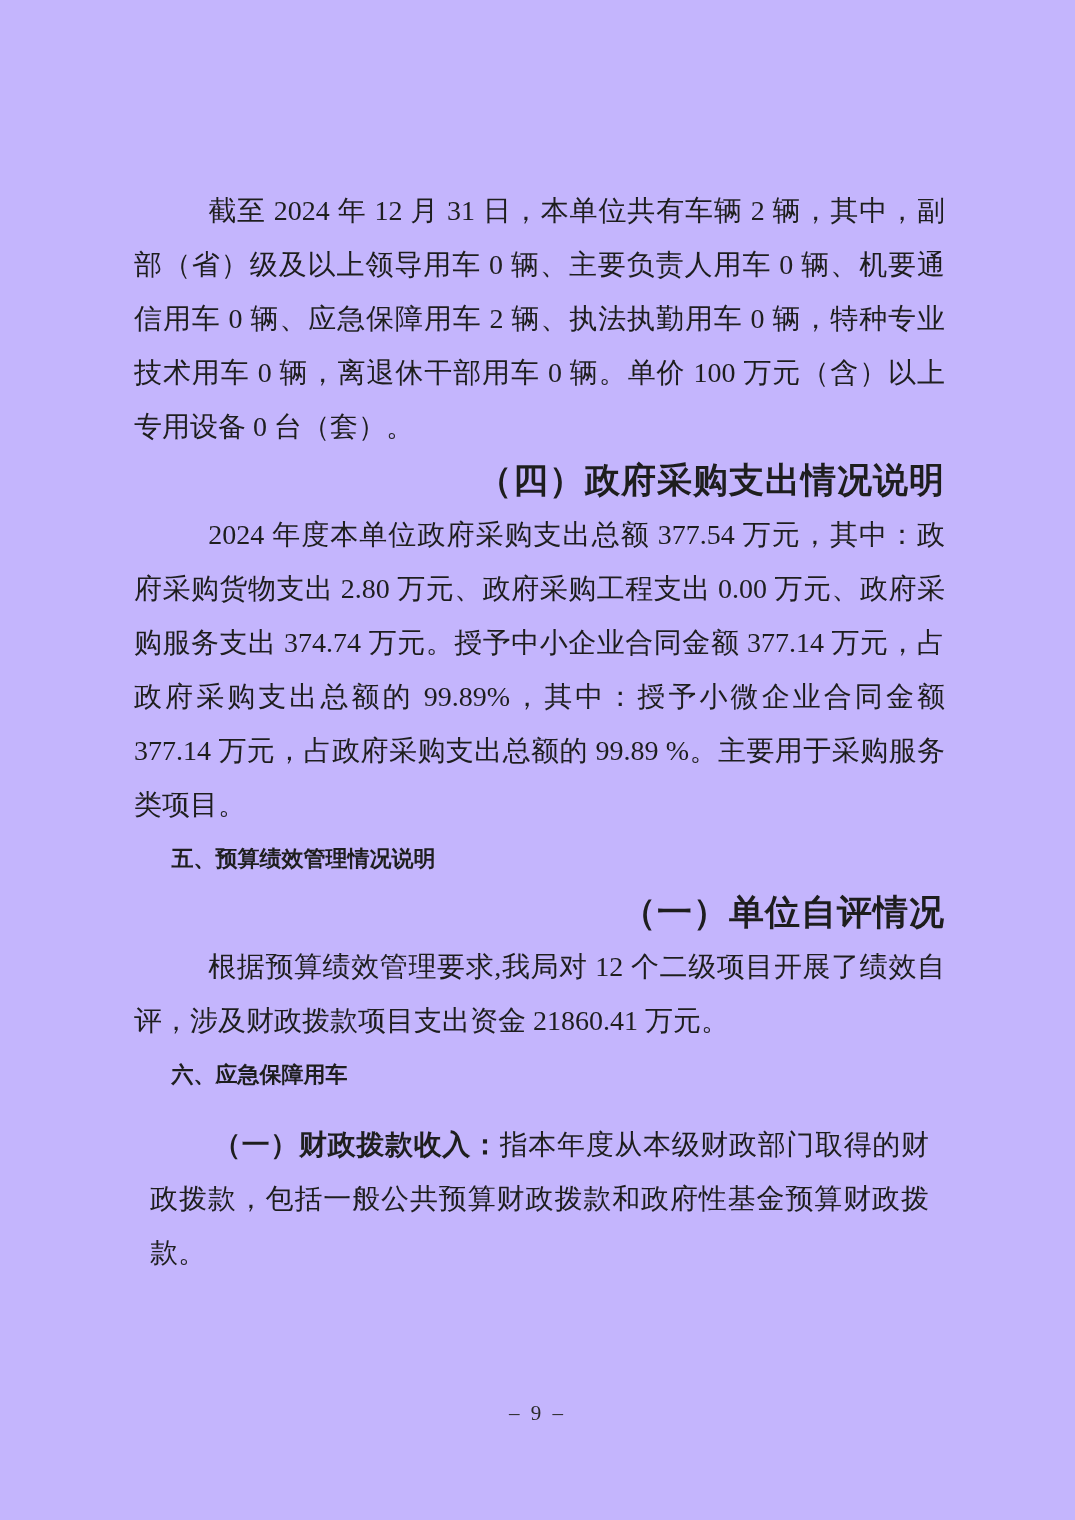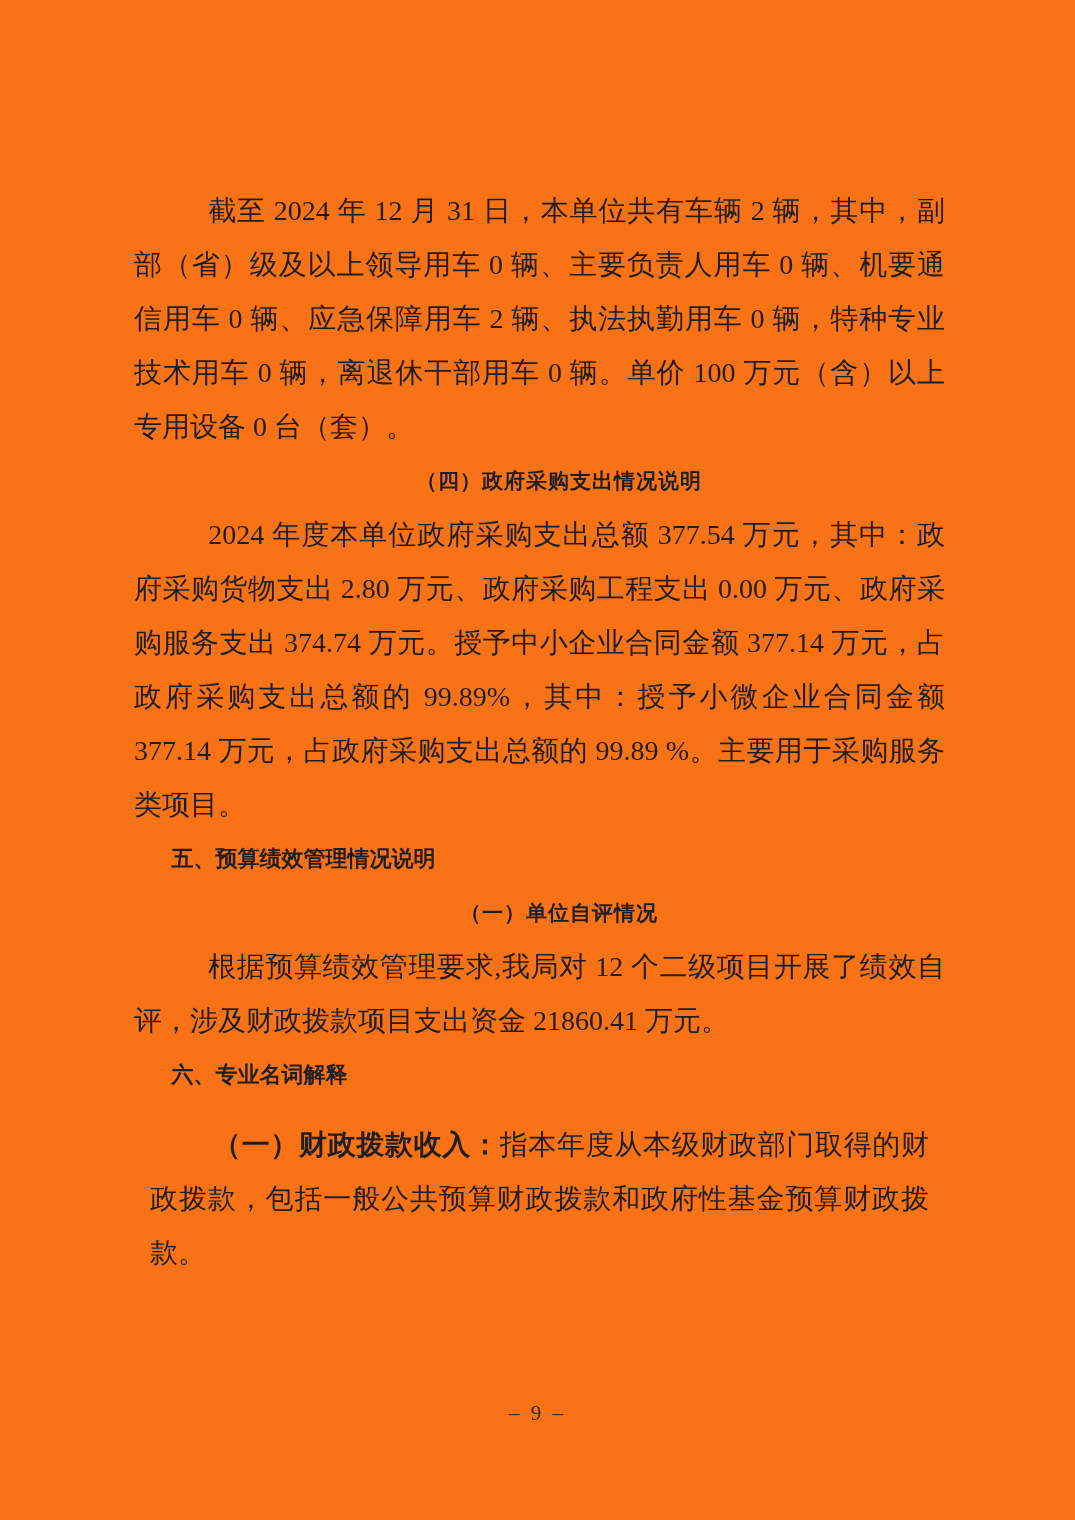--- a/index.html
+++ b/index.html
@@ -4,21 +4,21 @@
 <style>
   html, body {
     margin: 0;
     padding: 0;
     background: #ffffff;
   }
   .page {
     position: relative;
     width: 1075px;
     height: 1520px;
-    background: #f97316;
+    background: #c4b5fd;
     overflow: hidden;
     font-family: "Liberation Serif", "DejaVu Serif", serif;
     color: #1e1e1e;
   }
   .doc-content {
     position: absolute;
     left: 134px;
     top: 184px;
     width: 811px;
     font-size: 28px;
@@ -35,26 +35,26 @@
     margin: 16px;
     padding: 0;
     text-indent: 2.25em;
   }
   .term-lead {
     font-weight: bold;
   }
   h3.kaiti-heading {
     margin: 0;
     padding: 0;
-    font-size: 21px;
+    font-size: 35px;
     line-height: 54px;
     font-weight: bold;
     font-family: "Liberation Serif", "DejaVu Serif", serif;
     text-indent: 1.85em;
-    text-align: center;
+    text-align: right;
     letter-spacing: 1px;
   }
   h2.heiti-heading {
     margin: 0;
     padding: 0;
     font-size: 22px;
     line-height: 54px;
     font-weight: bold;
     font-family: "Liberation Sans", "DejaVu Sans", sans-serif;
     text-indent: 1.7em;
@@ -83,21 +83,21 @@
     <h3 class="kaiti-heading">（四）政府采购支出情况说明</h3>
 
     <p class="para">2024 年度本单位政府采购支出总额 377.54 万元，其中：政府采购货物支出 2.80 万元、政府采购工程支出 0.00 万元、政府采购服务支出 374.74 万元。授予中小企业合同金额 377.14 万元，占政府采购支出总额的 99.89%，其中：授予小微企业合同金额 377.14 万元，占政府采购支出总额的 99.89 %。主要用于采购服务类项目。</p>
 
     <h2 class="heiti-heading">五、预算绩效管理情况说明</h2>
 
     <h3 class="kaiti-heading">（一）单位自评情况</h3>
 
     <p class="para">根据预算绩效管理要求,我局对 12 个二级项目开展了绩效自评，涉及财政拨款项目支出资金 21860.41 万元。</p>
 
-    <h2 class="heiti-heading">六、专业名词解释</h2>
+    <h2 class="heiti-heading">六、应急保障用车</h2>
 
     <p class="term-para"><span class="term-lead">（一）财政拨款收入：</span><span>指本年度从本级财政部门取得的财政拨款，包括一般公共预算财政拨款和政府性基金预算财政拨款。</span></p>
 
 
   </div>
 
   <div class="page-footer">– 9 –</div>
 </div>
 
 </body></html>

